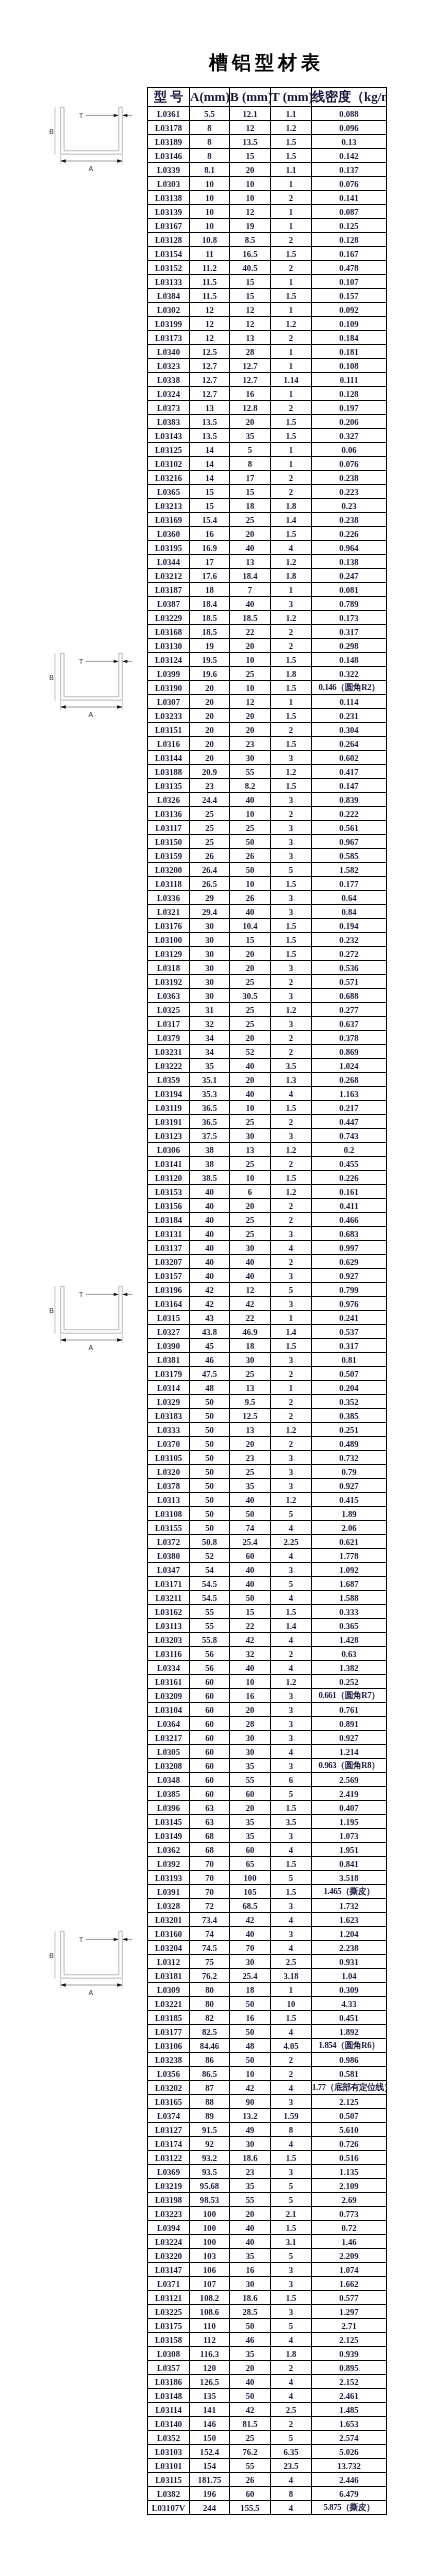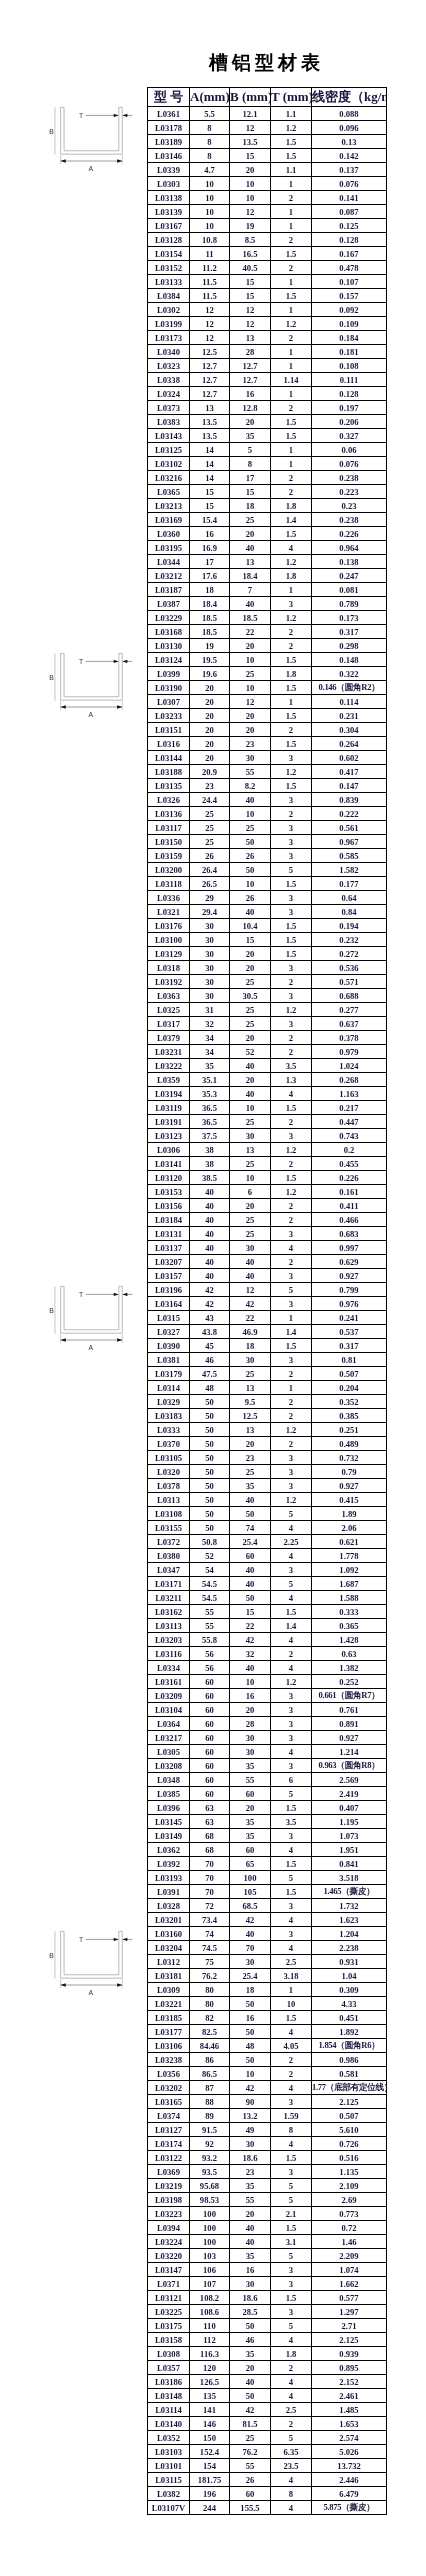--- a/index.html
+++ b/index.html
@@ -184,21 +184,21 @@
         </tr>
         <tr>
           <td>L03146</td>
           <td>8</td>
           <td>15</td>
           <td>1.5</td>
           <td>0.142</td>
         </tr>
         <tr>
           <td>L0339</td>
-          <td>4.7</td>
+          <td>8.1</td>
           <td>20</td>
           <td>1.1</td>
           <td>0.137</td>
         </tr>
         <tr>
           <td>L0303</td>
           <td>10</td>
           <td>10</td>
           <td>1</td>
           <td>0.076</td>
@@ -628,21 +628,21 @@
           <td>34</td>
           <td>20</td>
           <td>2</td>
           <td>0.378</td>
         </tr>
         <tr>
           <td>L03231</td>
           <td>34</td>
           <td>52</td>
           <td>2</td>
-          <td>0.979</td>
+          <td>0.869</td>
         </tr>
         <tr>
           <td>L03222</td>
           <td>35</td>
           <td>40</td>
           <td>3.5</td>
           <td>1.024</td>
         </tr>
         <tr>
           <td>L0359</td>

